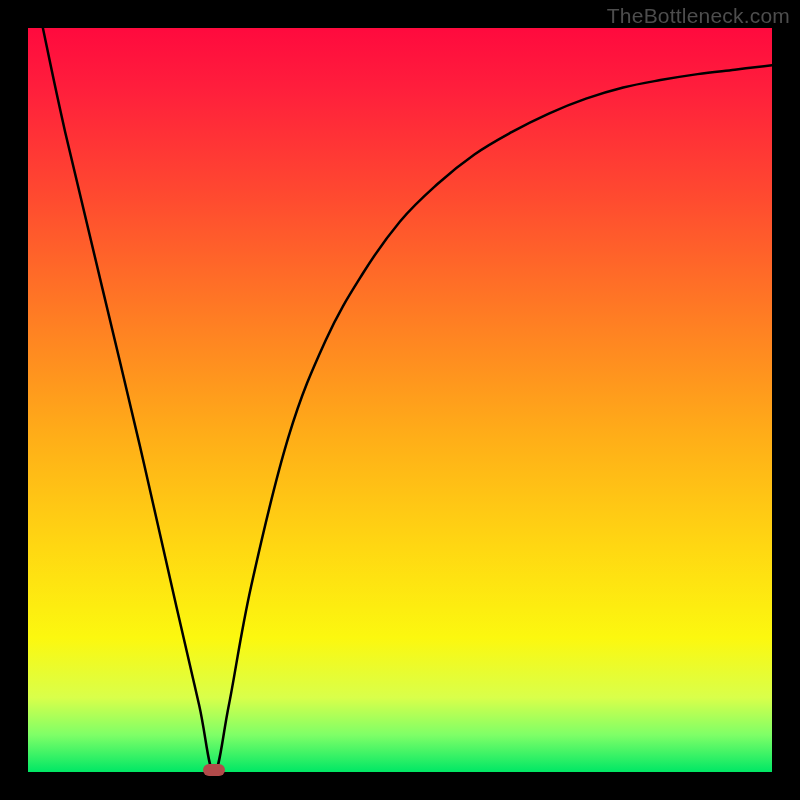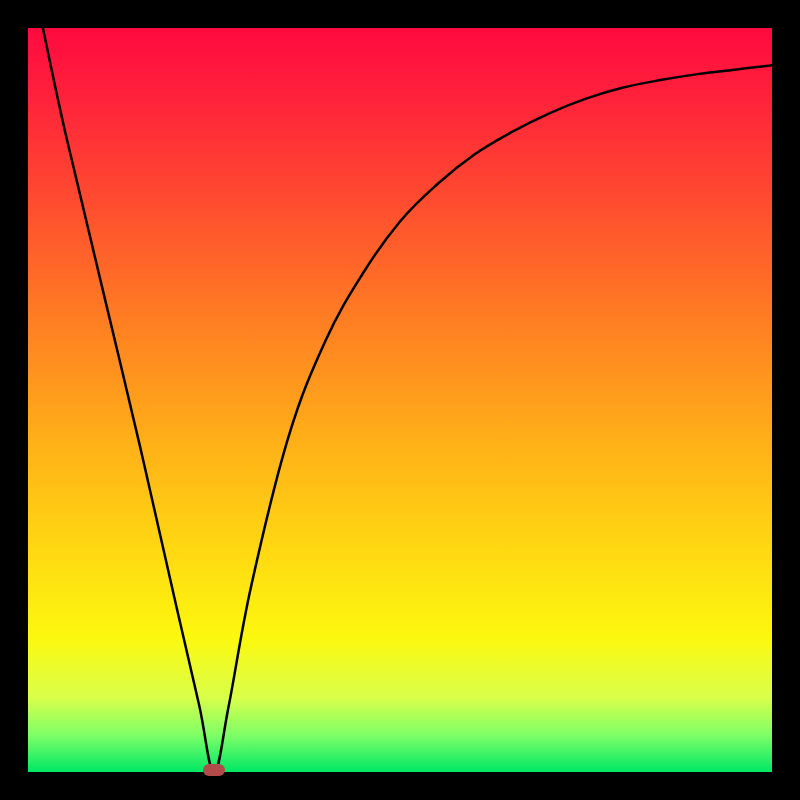--- a/index.html
+++ b/index.html
@@ -61,20 +61,21 @@
     width: 22px;
     height: 12px;
     background: #b24a4a;
     border-radius: 6px;
   }
 </style>
 </head>
 <body>
 
 <div class="frame">
+  <div class="watermark">TheBottleneck.com</div>
 
   <div class="plot-area">
     <svg class="curve" viewBox="0 0 744 744" preserveAspectRatio="none">
       <path d="M 14.88 0 C 18.8976 18.748799999999992 26.486400000000003 57.287999999999975 37.2 104.15999999999997 C 47.9136 151.03199999999995 61.00800000000001 204.15359999999998 74.4 260.4 C 87.792 316.64639999999997 98.208 359.0544 111.6 416.64 C 124.99199999999999 474.2256 138.0864 533.448 148.8 580.3199999999999 C 159.51360000000003 627.1919999999999 164.424 647.5776 171.12 677.04 C 177.816 706.5024 180.6432 744 186 744 C 191.3568 744 194.18400000000003 710.52 200.88000000000002 677.04 C 207.57600000000002 643.56 212.4864 606.2112 223.2 558 C 233.91359999999997 509.78880000000004 247.00799999999998 453.3936 260.4 409.2 C 273.792 365.0064 284.208 341.9424 297.6 312.48 C 310.992 283.0176 321.408 266.94719999999995 334.8 245.51999999999998 C 348.192 224.09279999999998 358.608 209.51040000000006 372 193.44000000000005 C 385.392 177.36960000000005 395.80800000000005 168.29280000000003 409.20000000000005 156.24 C 422.59200000000004 144.1872 433.008 135.85440000000003 446.4 126.48000000000002 C 459.792 117.10560000000001 470.208 111.52559999999998 483.6 104.15999999999997 C 496.992 96.79439999999995 507.40799999999996 91.58639999999995 520.8 85.55999999999995 C 534.192 79.53359999999994 544.608 75.36719999999994 558 70.67999999999995 C 571.392 65.99279999999996 581.808 62.86799999999999 595.2 59.51999999999998 C 608.5920000000001 56.171999999999976 619.008 54.49055999999992 632.4 52.07999999999993 C 645.7919999999999 49.66943999999994 656.2080000000001 48.00288000000003 669.6 46.12800000000004 C 682.992 44.25312000000005 693.4079999999999 43.271039999999985 706.8 41.66399999999999 C 720.192 40.05695999999999 737.304 38.00352000000004 744 37.200000000000045" fill="none" stroke="#000" stroke-width="2.5" stroke-linecap="round" stroke-linejoin="round"></path>
     </svg>
     <div class="minimum-dot" style="left: 175px; top: 736px;"></div>
   </div>
 </div>
 
 </body></html>

